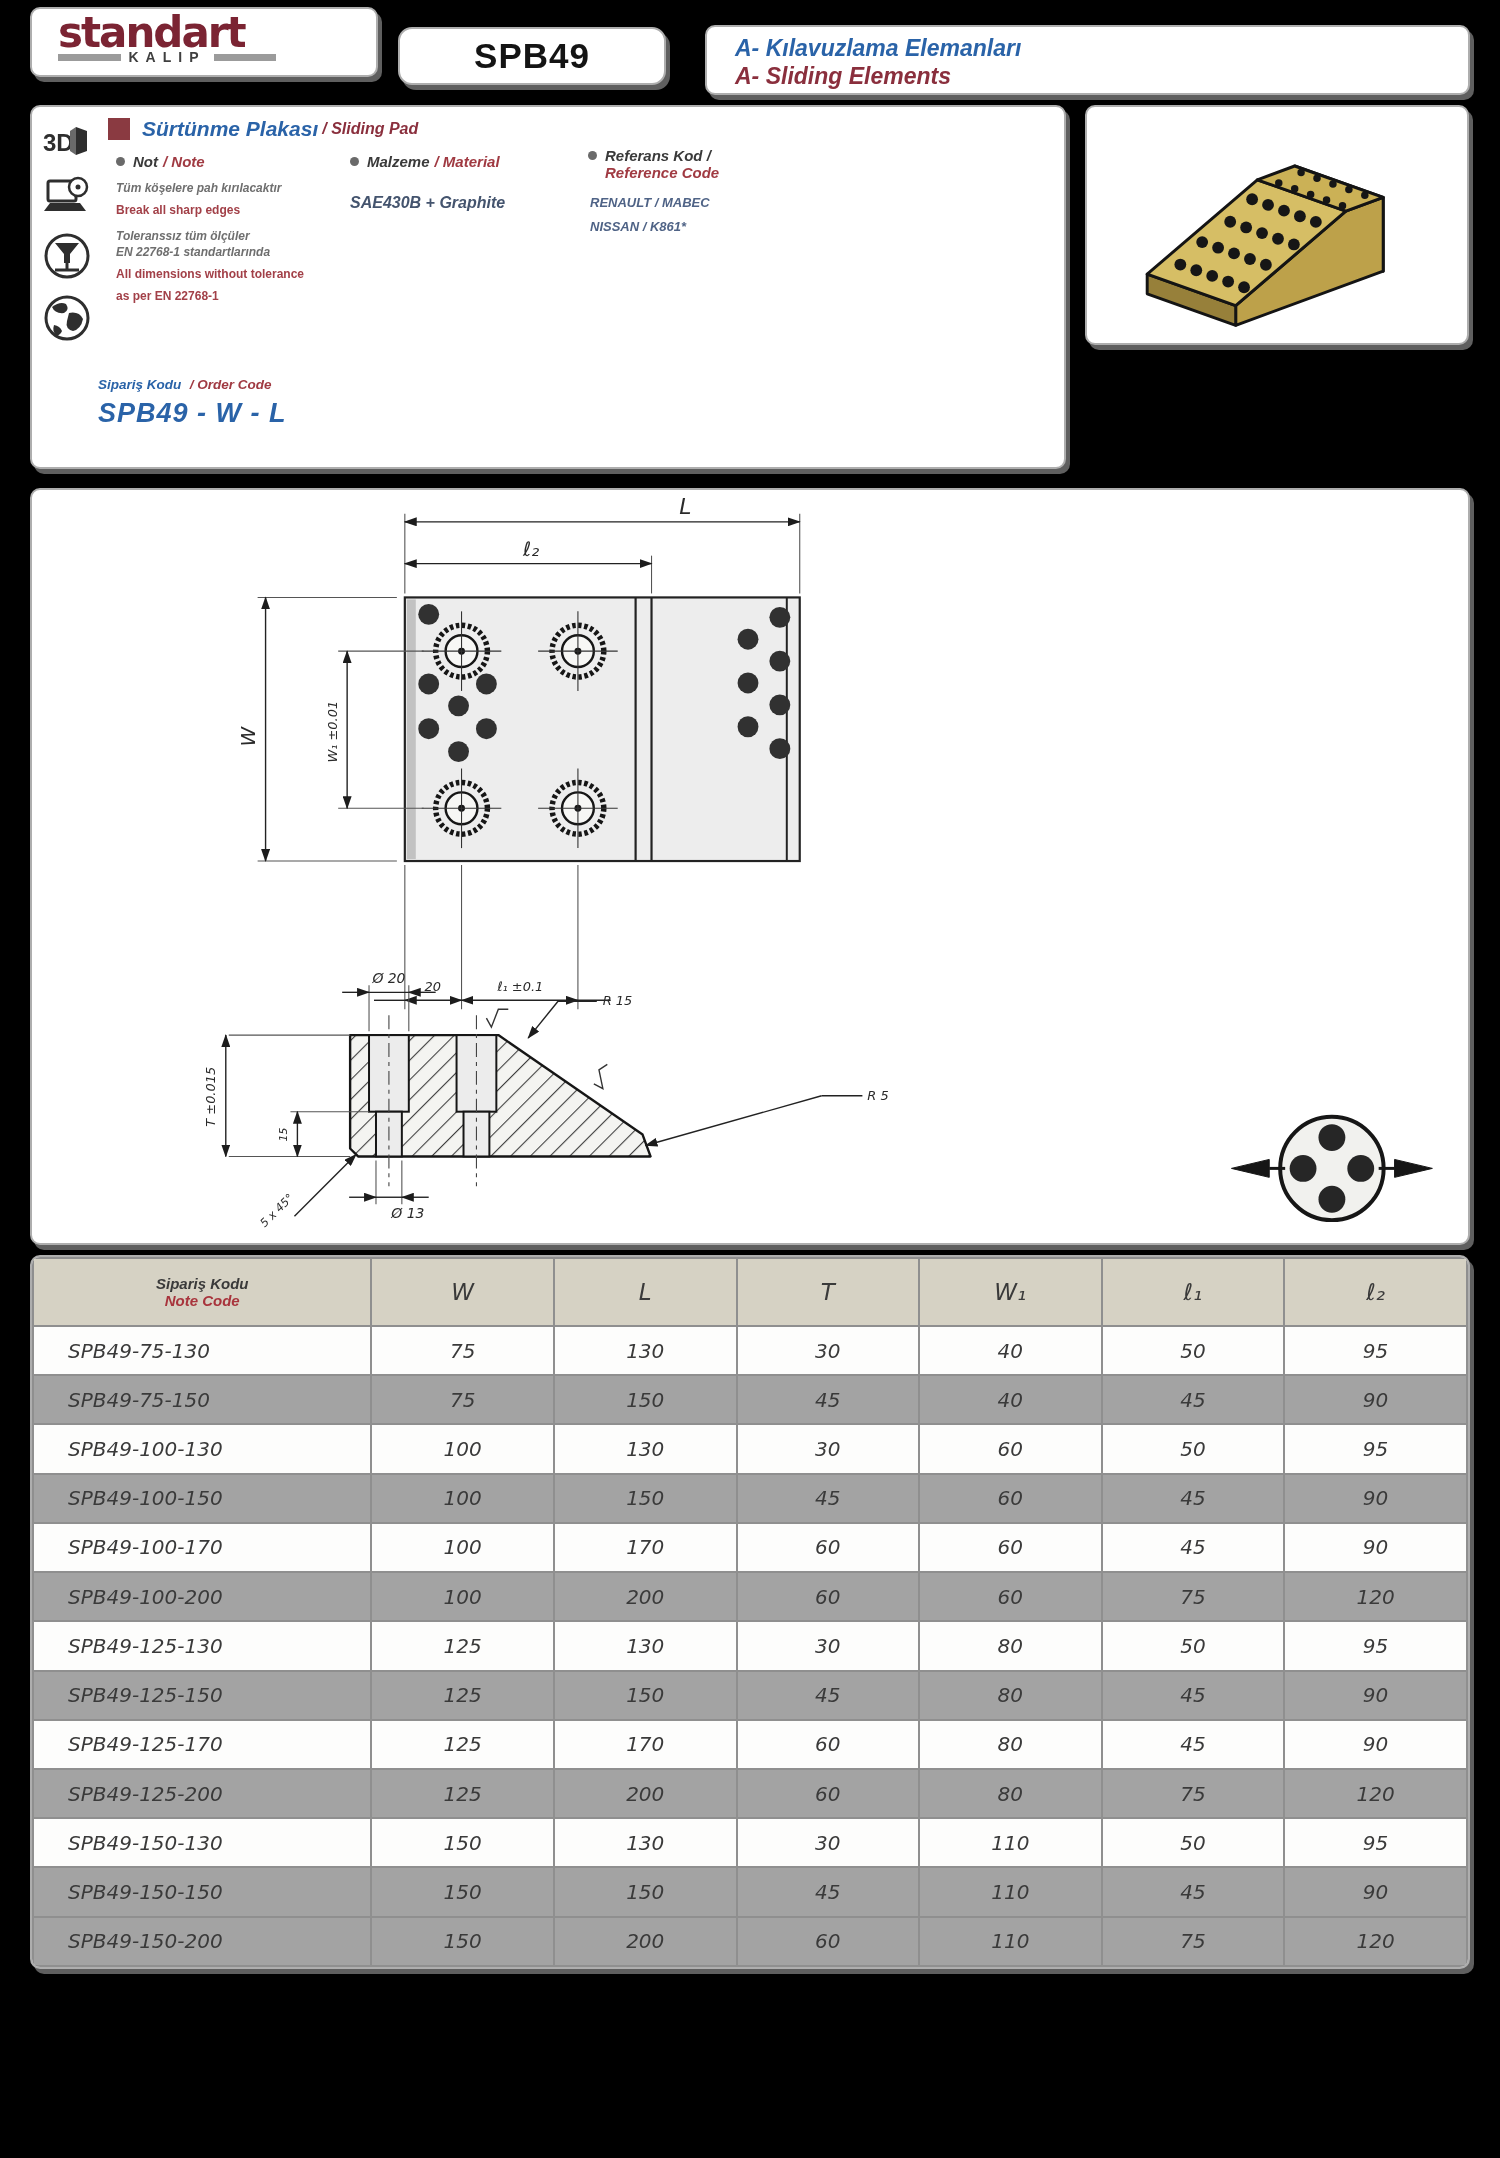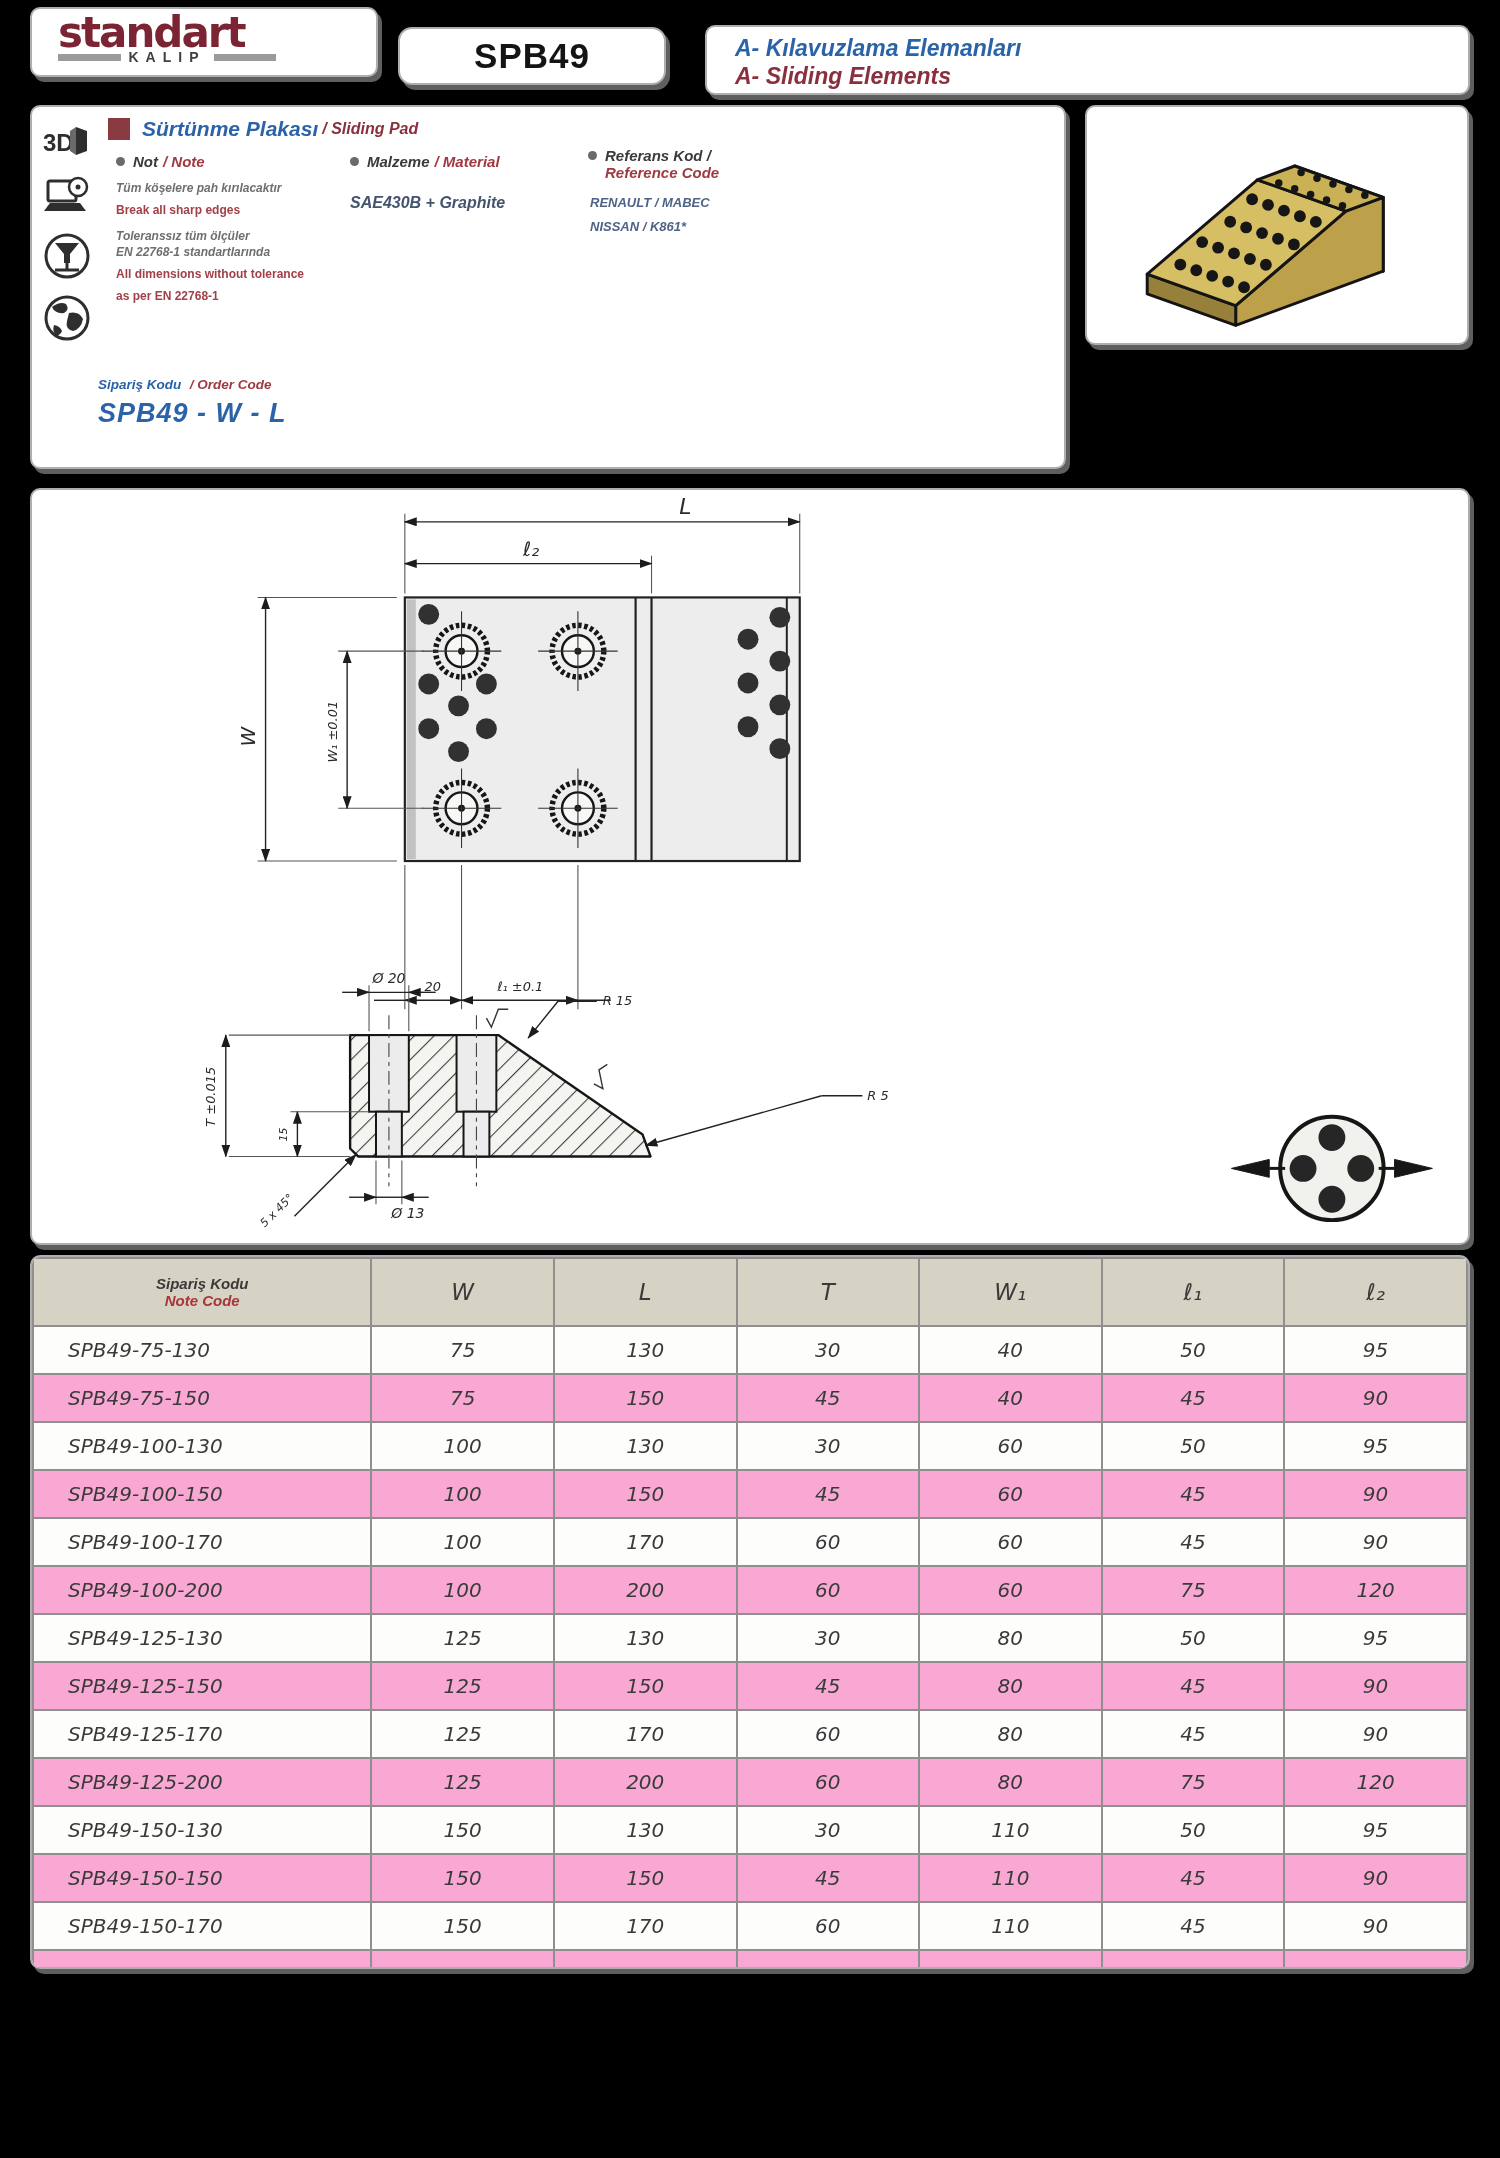--- a/index.html
+++ b/index.html
@@ -59,21 +59,21 @@
   #table-box{left:30px;top:1255px;width:1440px;height:714px;overflow:hidden;padding:0;}
   #size-table{width:100%;height:100%;border-collapse:collapse;table-layout:fixed;}
   #size-table th,#size-table td{border:2px solid #8f8f8f;}
   #size-table thead th{background:#d6d2c4;height:64px;}
   .col-letter{font-family:"DejaVu Sans",sans-serif;font-style:italic;font-weight:500;
     font-size:23px;color:#3a3a3a;}
   .oc-th-tr{font-size:15px;font-weight:bold;font-style:italic;color:#3a3a3a;}
   .oc-th-en{font-size:15px;font-weight:bold;font-style:italic;color:#a8343c;}
   #size-table td{height:44px;text-align:center;font-family:"DejaVu Sans",sans-serif;
     font-style:italic;font-size:20px;color:#3a3a3a;background:#fdfdfc;}
-  #size-table tr.alt td{background:#f9a8d4;font-style:italic;}
+  #size-table tr.alt td{background:#a3a3a3;font-style:italic;}
   #size-table td.oc{text-align:left;padding-left:34px;}
 </style>
 </head>
 <body>
 
 <div class="box" id="logo-box">
   <div id="logo">
     <div class="logo-word">standart</div>
     <div class="logo-sub">
       <span class="logo-bar"></span>
@@ -506,29 +506,20 @@
         </tr>
         <tr class="alt">
           <td class="oc">SPB49-150-150</td>
           <td>150</td>
           <td>150</td>
           <td>45</td>
           <td>110</td>
           <td>45</td>
           <td>90</td>
         </tr>
-        <tr>
-          <td class="oc">SPB49-150-170</td>
-          <td>150</td>
-          <td>170</td>
-          <td>60</td>
-          <td>110</td>
-          <td>45</td>
-          <td>90</td>
-        </tr>
         <tr class="alt">
           <td class="oc">SPB49-150-200</td>
           <td>150</td>
           <td>200</td>
           <td>60</td>
           <td>110</td>
           <td>75</td>
           <td>120</td>
         </tr>
       </tbody>

